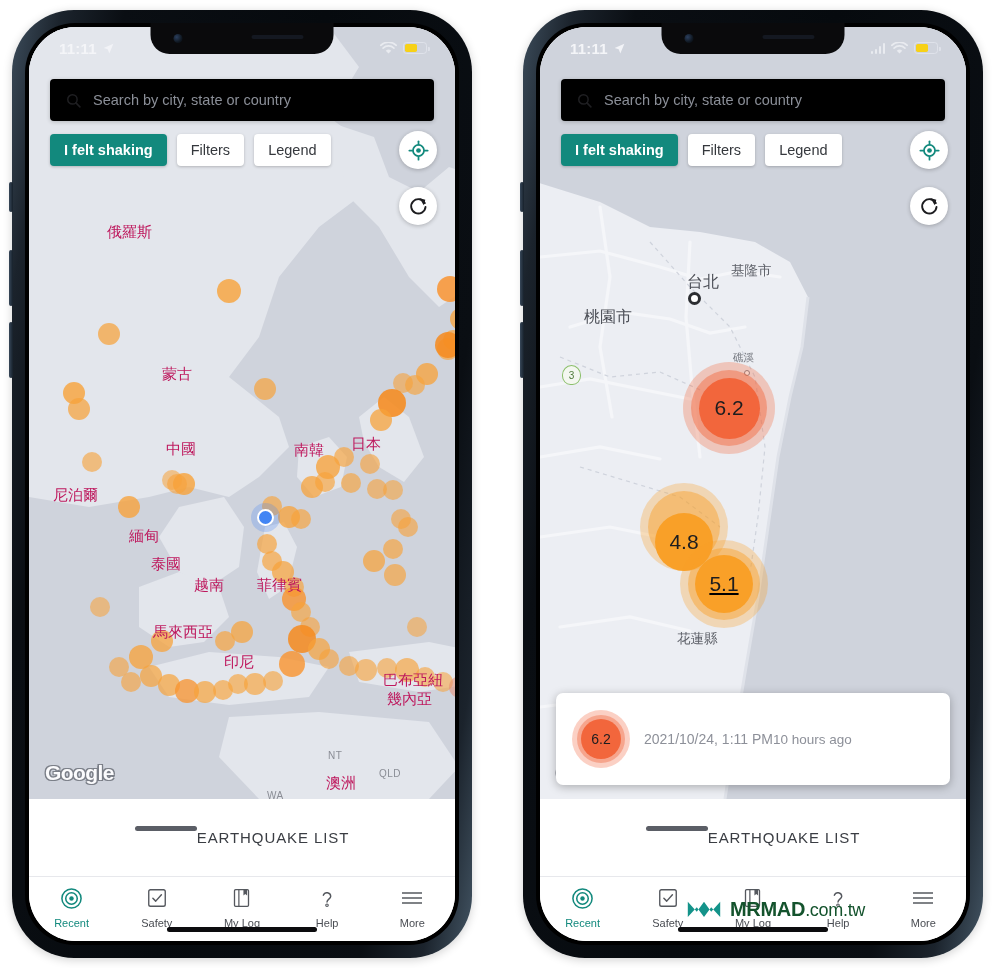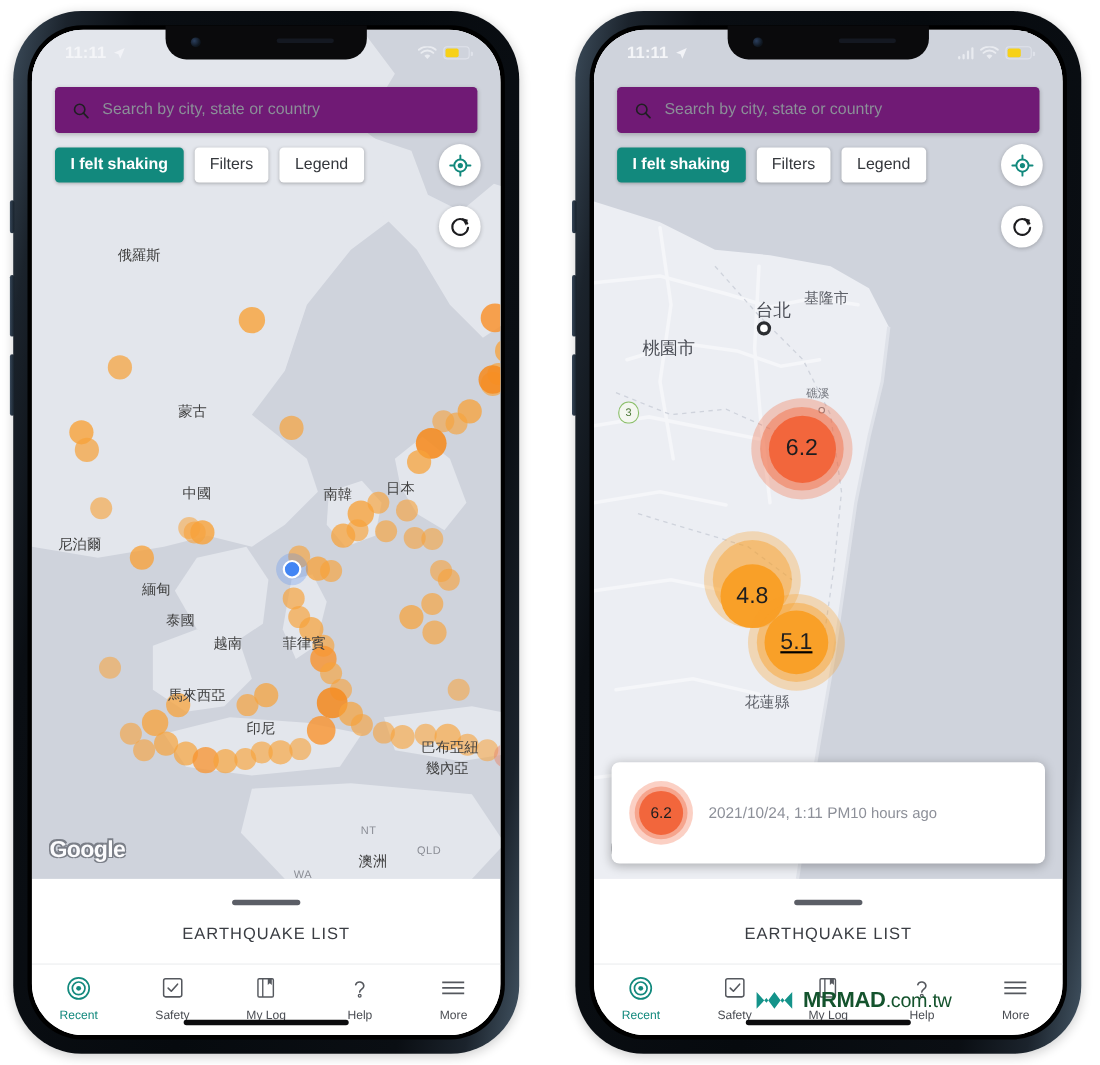--- a/index.html
+++ b/index.html
@@ -80,21 +80,21 @@
   .sig i { display:block; width:2.5px; background:#e9ebf0; border-radius:1px; }
   .sig i:nth-child(1){height:3px} .sig i:nth-child(2){height:5px}
   .sig i:nth-child(3){height:8px} .sig i:nth-child(4){height:11px}
   .batt { width:24px; height:12px; border:1.6px solid #dfe2ea; border-radius:3.5px; position:relative; padding:1.3px; }
   .batt::after { content:''; position:absolute; right:-3.5px; top:3.5px; width:2px; height:4px; background:#dfe2ea; border-radius:0 1px 1px 0; }
   .batt .fill { height:100%; background:#f7d117; border-radius:1.8px; }
 
   
   .searchbar {
     position:absolute; top:52px; left:21px; right:21px; height:42px; z-index:25;
-    background:#701a75; border-radius:4px; display:flex; align-items:center;
+    background:#000000; border-radius:4px; display:flex; align-items:center;
     padding: 0 15px; box-shadow: 0 1px 4px rgba(0,0,0,.20);
   }
   .searchbar .ph { color:#8b8f98; font-size:14.5px; margin-left:11px; }
 
   
   .chips { position:absolute; top:104px; left:21px; right:18px; z-index:25; display:flex; align-items:center; gap:10px; }
   .chip {
     background:#fff; border-radius:4px; padding:8px 14px; font-size:14.5px; color:#35383d;
     box-shadow:0 1px 3px rgba(0,0,0,.22); white-space:nowrap; font-weight:500;
   }
@@ -103,21 +103,21 @@
     margin-left:auto; width:38px; height:38px; border-radius:50%; background:#fff;
     box-shadow:0 1px 4px rgba(0,0,0,.24); display:flex; align-items:center; justify-content:center;
   }
   .refresh-btn {
     position:absolute; top:160px; right:18px; z-index:25;
     width:38px; height:38px; border-radius:50%; background:#fff;
     box-shadow:0 1px 4px rgba(0,0,0,.24); display:flex; align-items:center; justify-content:center;
   }
 
   
-  .mlabel { position:absolute; color:#404040; font-size:13px; white-space:nowrap; z-index:6; }
+  .mlabel { position:absolute; color:#be185d; font-size:15px; white-space:nowrap; z-index:6; }
   .mlabel.sm { font-size:10px; color:#8a8d95; letter-spacing:.5px; }
   .mlabel.tw { font-size:16px; color:#4a4d55; }
   .mlabel.tw2 { font-size:13.5px; color:#5d6068; }
   .mlabel.tiny { font-size:10.5px; color:#74777f; }
 
   
   .qdot { position:absolute; border-radius:50%; z-index:5; }
 
   
   .glogo {
@@ -146,21 +146,21 @@
                   display:flex; align-items:center; justify-content:center; font-size:14px; color:#1d1d1f; }
   .dc-text { flex:1; min-width:0; }
   .dc-title { font-size:19px; color:#26282c; margin-bottom:6px; }
   .dc-sub { display:flex; align-items:baseline; justify-content:flex-start; }
   .dc-date { font-size:14px; color:#8d9099; }
   .dc-ago  { font-size:13.5px; color:#8d9099; }
 
   
   .sheet {
     position:absolute; left:0; right:0; top:772px; height:78px; background:#fff; z-index:30;
-    display:flex; flex-direction:column; align-items:center; justify-content:center;
+    display:flex; flex-direction:row; align-items:center; justify-content:center;
     border-bottom:1px solid #e7e8ec;
   }
   .grabber { width:62px; height:5px; border-radius:3px; background:#5b5e66; margin-bottom:18px; }
   .sheet-title { font-size:15px; color:#3a3d43; letter-spacing:.9px; }
 
   
   .tabbar {
     position:absolute; left:0; right:0; top:850px; height:72px; background:#fff; z-index:30;
     display:flex; align-items:flex-start; justify-content:space-around; padding-top:8px;
   }

